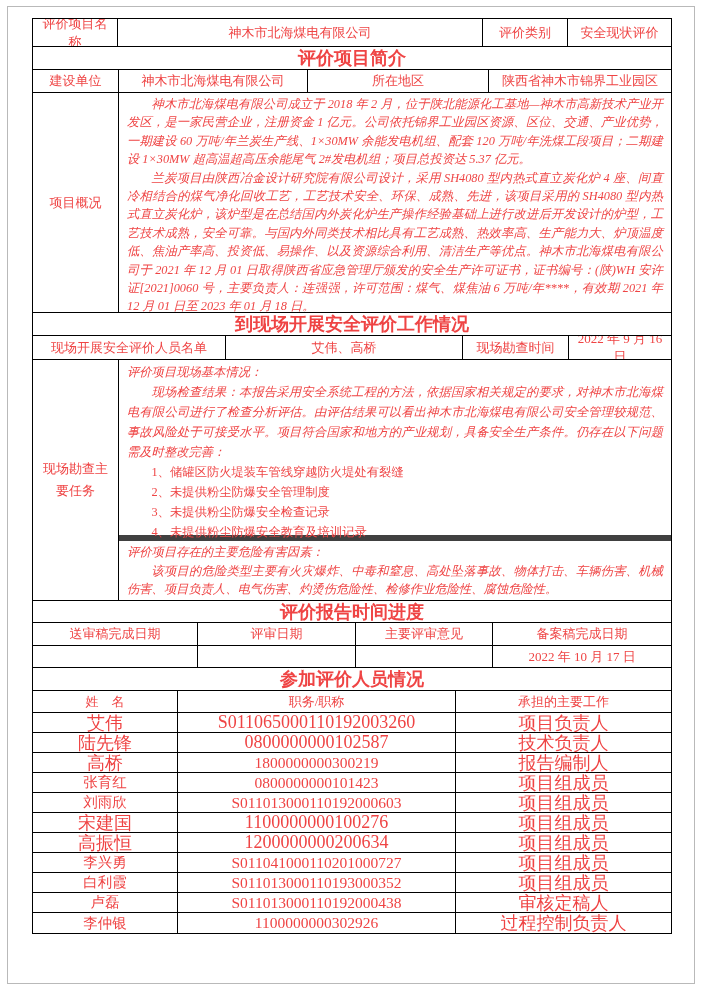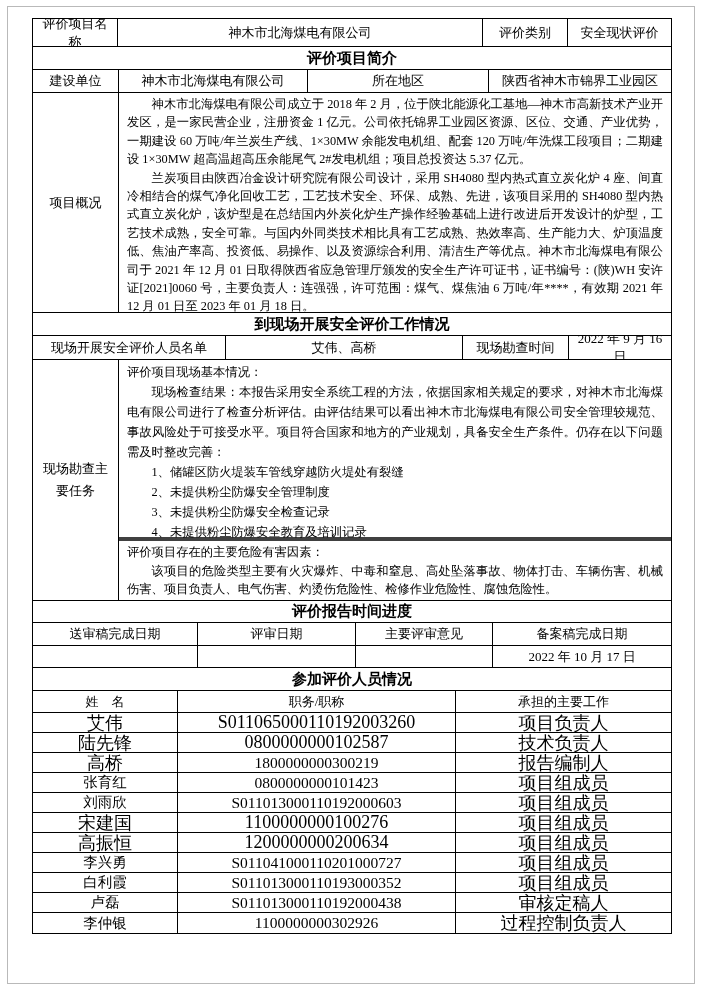--- a/index.html
+++ b/index.html
@@ -1,43 +1,43 @@
 <!DOCTYPE html>
 <html><head>
 <meta charset="utf-8">
 <style>
   html,body{margin:0;padding:0;background:#fff;}
   .page{position:relative;width:703px;height:991px;background:#ffffff;overflow:hidden;
-        font-family:"Liberation Serif","DejaVu Serif",serif;color:#000000;}
+        font-family:"Liberation Serif","DejaVu Serif",serif;color:#ef4444;}
   .sheet-edge{position:absolute;left:7px;top:6px;right:8px;bottom:7px;border:1px solid #b9b9b9;pointer-events:none;}
   .tbl{position:absolute;left:32px;top:18px;width:638px;border:1px solid #000;background:#fff;}
   .r{display:flex;border-bottom:1px solid #000;box-sizing:border-box;}
   .r:last-child{border-bottom:none;justify-content:center;}
   #personnel-rows{border-bottom:none;}
   #personnel-rows .r:last-child{border-bottom:none;}
   .c{border-right:1px solid #000;box-sizing:border-box;overflow:hidden;display:flex;
      align-items:center;justify-content:center;text-align:center;padding:0 4px;font-size:13px;}
   .c:last-child{border-right:none;}
   .f1{flex:1;}
-  .sec{font-weight:bold;font-size:15px;}
+  .sec{font-weight:bold;font-size:18px;}
   
   .a1{width:85px;}  .a2{width:365px;} .a3{width:85px;}
   .b1{width:86px;}  .b2{width:189px;} .b3{width:181px;}
   .d1{width:193px;} .d2{width:237px;} .d3{width:106px;}
   .sc1{width:165px;}.sc2{width:158px;}.sc3{width:137px;}
   .nameCol{width:145px;} .certCol{width:278px;}
   
   .h28{height:28px;} .h23{height:23px;} .h24{height:24px;} .h22{height:22px;}
   .overviewRow{height:220px;}
   .surveyRow{height:241px;}
   
   .txt{display:block;text-align:justify;padding:2px 8px;font-size:12.3px;line-height:18.4px;}
-  .para{margin:0;text-indent:2em;}
+  .para{margin:0;text-indent:2em;font-style:italic;}
   .surveyCol{flex:1;display:flex;flex-direction:column;}
-  .part1{height:181px;border-bottom:4px solid #404040;box-sizing:border-box;line-height:20px;}
+  .part1{height:181px;border-bottom:6px solid #404040;box-sizing:border-box;line-height:20px;}
   .part2{flex:1;line-height:18.5px;}
   .noindent{text-indent:0;}
   .issue{padding-left:2em;line-height:20px;}
   .vlabel{line-height:22px;text-align:center;}
   
   .prow{height:20px;}
   .prow .c{font-size:18px;}
   .lgName{font-size:14.5px !important;}
   .lgCert{font-size:15.5px !important;}
 </style>

